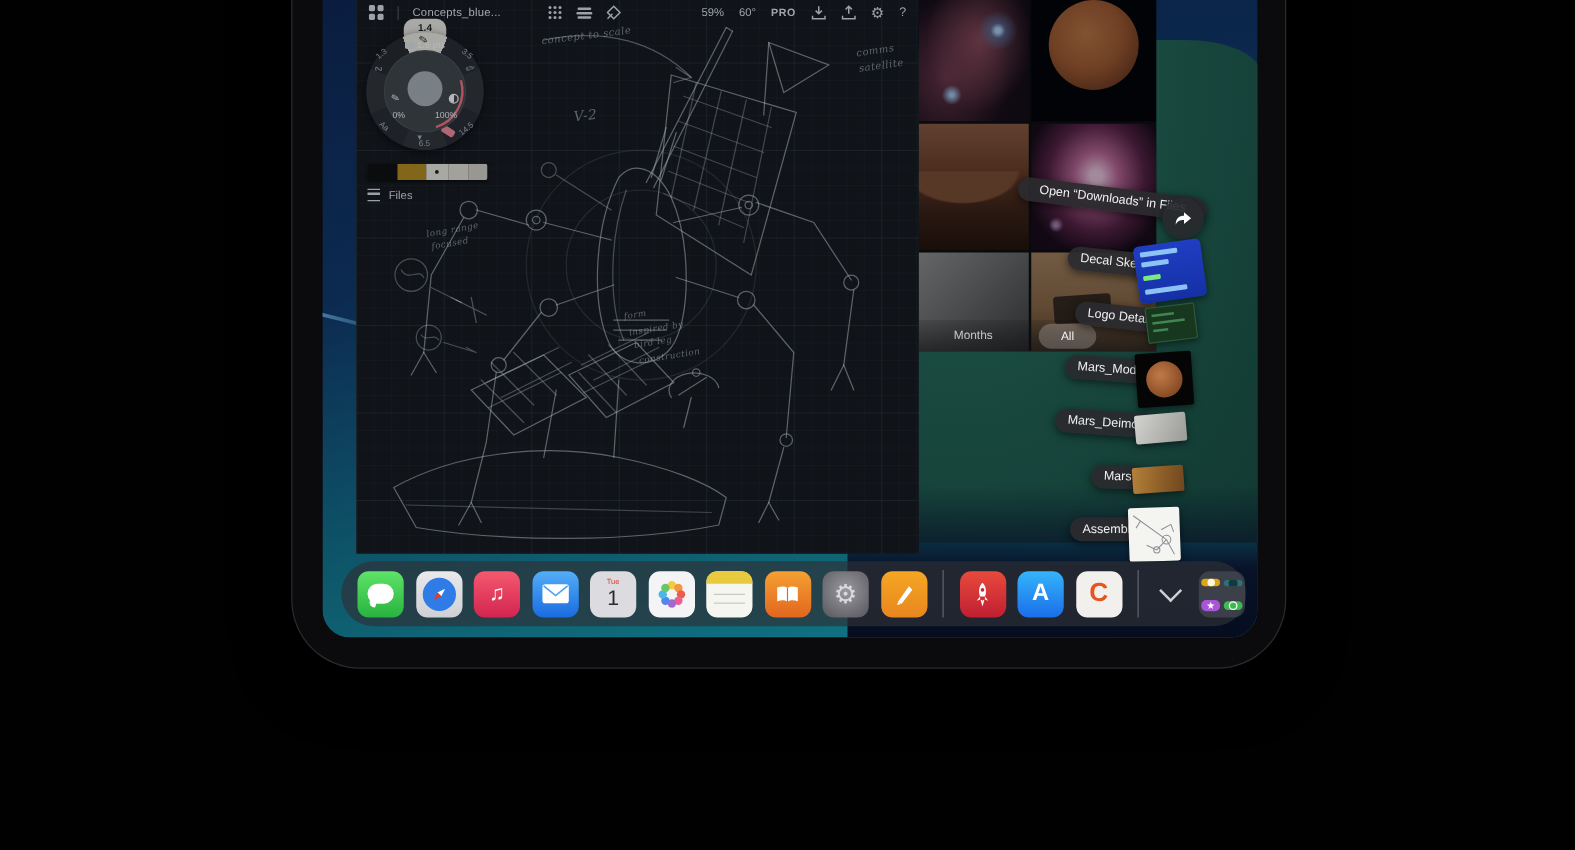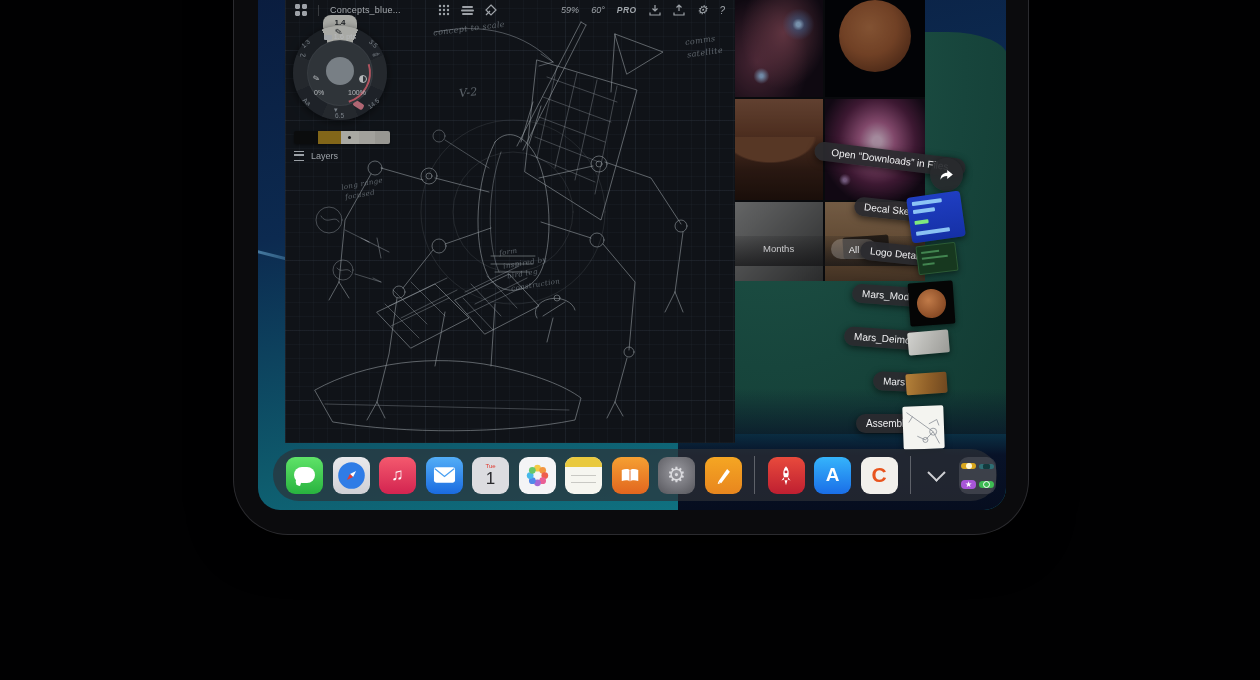--- a/index.html
+++ b/index.html
@@ -27,21 +27,21 @@
       linear-gradient(90deg,rgba(130,150,175,.085) 1px,transparent 1px),
       linear-gradient(rgba(130,150,175,.05) 1px,transparent 1px),
       linear-gradient(90deg,rgba(130,150,175,.05) 1px,transparent 1px);
     background-size:70px 70px,70px 70px,14px 14px,14px 14px;}
   .concepts::after{content:"";position:absolute;inset:0;background:rgba(4,7,12,.22);z-index:6;pointer-events:none;}
   .c-toolbar{position:absolute;left:0;top:20px;width:100%;height:20px;display:flex;align-items:center;
     gap:11px;padding:0 10px;box-sizing:border-box;font-size:9px;color:#c6cbd1;z-index:4;}
   .c-toolbar .tbtn{display:flex;align-items:center;justify-content:center;}
   .c-sep{width:1px;height:11px;background:rgba(255,255,255,.22);}
   .c-title{font-size:9px;color:#d2d6db;letter-spacing:.2px;}
-  .c-right{margin-left:auto;display:flex;align-items:center;gap:12px;font-style:italic;}
+  .c-right{margin-left:auto;display:flex;align-items:center;gap:12px;}
   .pro{font-size:8.5px;font-weight:bold;color:#cdd2d8;letter-spacing:.5px;}
   .gear-glyph{font-size:12px;line-height:1;color:#c6cbd1;}
   .help-glyph{font-size:10px;color:#c6cbd1;}
   
   .wheel{position:absolute;left:8px;top:46px;width:94px;height:94px;z-index:5;}
   .wheel-ring{position:absolute;inset:0;border-radius:50%;
     background:conic-gradient(from -22.5deg,#d8d8d1 0deg 45deg,#262a30 45deg 90deg,#2d3137 90deg 135deg,
       #262a30 135deg 180deg,#2d3137 180deg 225deg,#262a30 225deg 270deg,#2d3137 270deg 315deg,#23272c 315deg 360deg);
     box-shadow:0 2px 8px rgba(0,0,0,.6);}
   .wheel-tab{position:absolute;left:30px;top:-11px;width:34px;height:15px;background:#d8d8d1;
@@ -99,21 +99,21 @@
     background:radial-gradient(ellipse at 40% 0%,#7c4c30 0 58%,transparent 62%);}
   .ph-orion{left:90px;top:119px;width:100px;height:101px;
     background:radial-gradient(ellipse at 52% 42%,#e9c2da 0 6%,rgba(200,110,160,.9) 24%,rgba(120,45,90,.65) 52%,transparent 78%),
       radial-gradient(circle at 20% 80%,#b9a9d8 0 1.5px,transparent 6px),#170a16;}
   .ph-gray{left:0;top:222px;width:88px;height:79px;
     background:linear-gradient(135deg,#8f8f8d 0%,#6b6b69 45%,#3c3c3a 100%);}
   .ph-rover{left:90px;top:222px;width:100px;height:79px;
     background:linear-gradient(180deg,#a3805c 0%,#8a6744 55%,#5c432c 100%);}
   .ph-rover::after{content:"";position:absolute;left:18px;top:34px;width:46px;height:22px;border-radius:3px;
     background:rgba(30,24,18,.8);transform:rotate(-4deg);}
-  .ph-tabbar{position:absolute;left:0;top:256px;width:190px;height:30px;z-index:6;
+  .ph-tabbar{position:absolute;left:0;top:276px;width:190px;height:30px;z-index:6;
     background:linear-gradient(180deg,rgba(18,18,20,.15),rgba(18,18,20,.7));display:flex;align-items:center;}
   .tab-months{position:absolute;left:28px;top:7px;font-size:9.5px;color:rgba(235,235,238,.8);}
   .tab-all{position:absolute;left:96px;top:3px;width:46px;height:20px;border-radius:10px;
     background:rgba(255,255,255,.22);color:#f2f2f4;font-size:9.5px;display:flex;align-items:center;justify-content:center;}
   
   .dragLayer{position:absolute;inset:0;z-index:20;}
   .pill{position:absolute;background:rgba(42,43,47,.94);color:#f0f0f2;font-size:10px;white-space:nowrap;
     padding:4px 10px;border-radius:13px;box-shadow:0 2px 7px rgba(0,0,0,.55);}
   .share-btn{position:absolute;left:672px;top:178px;width:33px;height:33px;border-radius:50%;
     background:rgba(40,42,46,.92);display:flex;align-items:center;justify-content:center;
@@ -392,21 +392,21 @@
         <span class="sw sw2"></span>
         <span class="sw sw3">
             <span class="sw-dot"></span>
           </span>
         <span class="sw sw4"></span>
         <span class="sw sw5"></span>
       </div>
 
       <div class="layers-row">
         <span class="burger"></span>
-        <span>Layers</span>
+        <span>Files</span>
       </div>
     </div>
 
     <div class="photos">
       <div class="ph ph-nebula"></div>
       <div class="ph ph-marsplanet">
           <div class="planet"></div>
         </div>
       <div class="ph ph-marshills"></div>
       <div class="ph ph-orion"></div>

